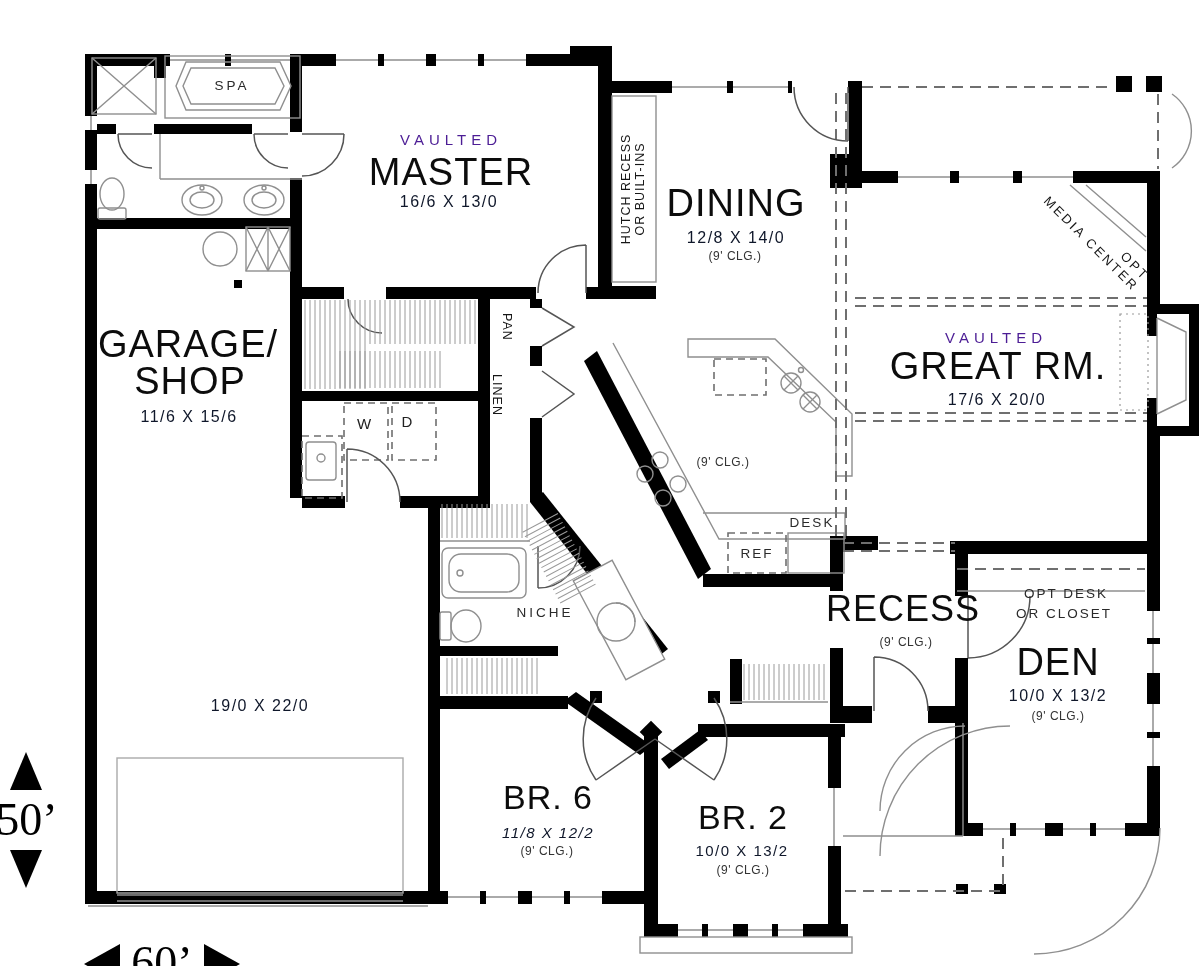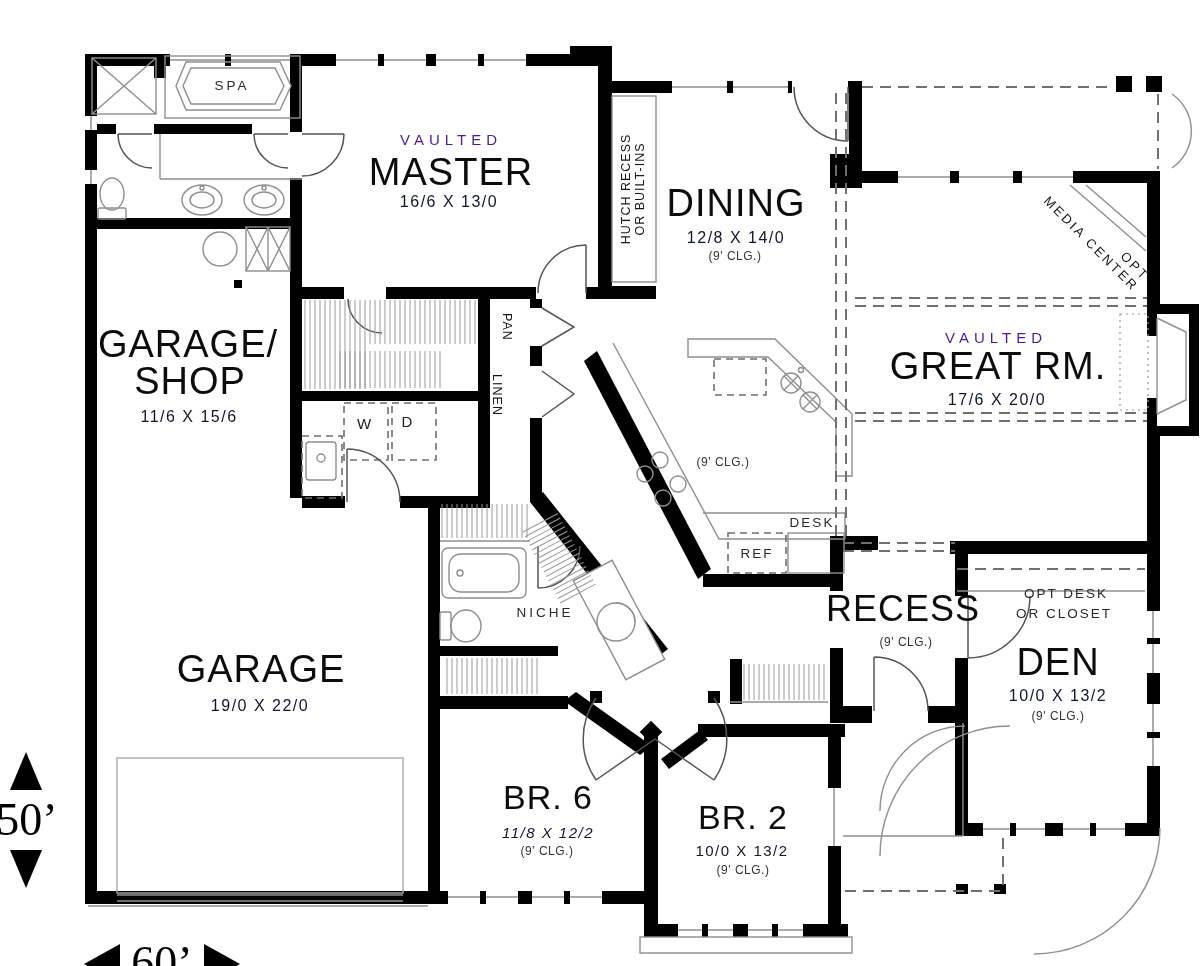--- a/index.html
+++ b/index.html
@@ -351,21 +351,20 @@
 <div class="lbl big" style="left:903px;top:563px;font-size:36px;">RECESS</div>
 <div class="lbl clg" style="left:906px;top:597px;">(9' CLG.)</div>
 
 <div class="lbl sm" style="left:1066px;top:548px;">OPT DESK</div>
 <div class="lbl sm" style="left:1064px;top:568px;">OR CLOSET</div>
 
 <div class="lbl big" style="left:1058px;top:617px;">DEN</div>
 <div class="lbl dims" style="left:1058px;top:650px;">10/0 X 13/2</div>
 <div class="lbl clg" style="left:1058px;top:671px;">(9' CLG.)</div>
 
-<div class="lbl big" style="left:261px;top:624px;">GARAGE</div>
 <div class="lbl dims" style="left:260px;top:660px;">19/0 X 22/0</div>
 
 <div class="lbl big" style="left:548px;top:752px;font-size:34px;">BR. 6</div>
 <div class="lbl dims" style="left:548px;top:787px;font-size:15px;font-style:italic;">11/8 X 12/2</div>
 <div class="lbl clg" style="left:547px;top:806px;">(9' CLG.)</div>
 
 <div class="lbl big" style="left:743px;top:772px;font-size:34px;">BR. 2</div>
 <div class="lbl dims" style="left:742px;top:805px;font-size:15px;">10/0 X 13/2</div>
 <div class="lbl clg" style="left:743px;top:825px;">(9' CLG.)</div>
 

